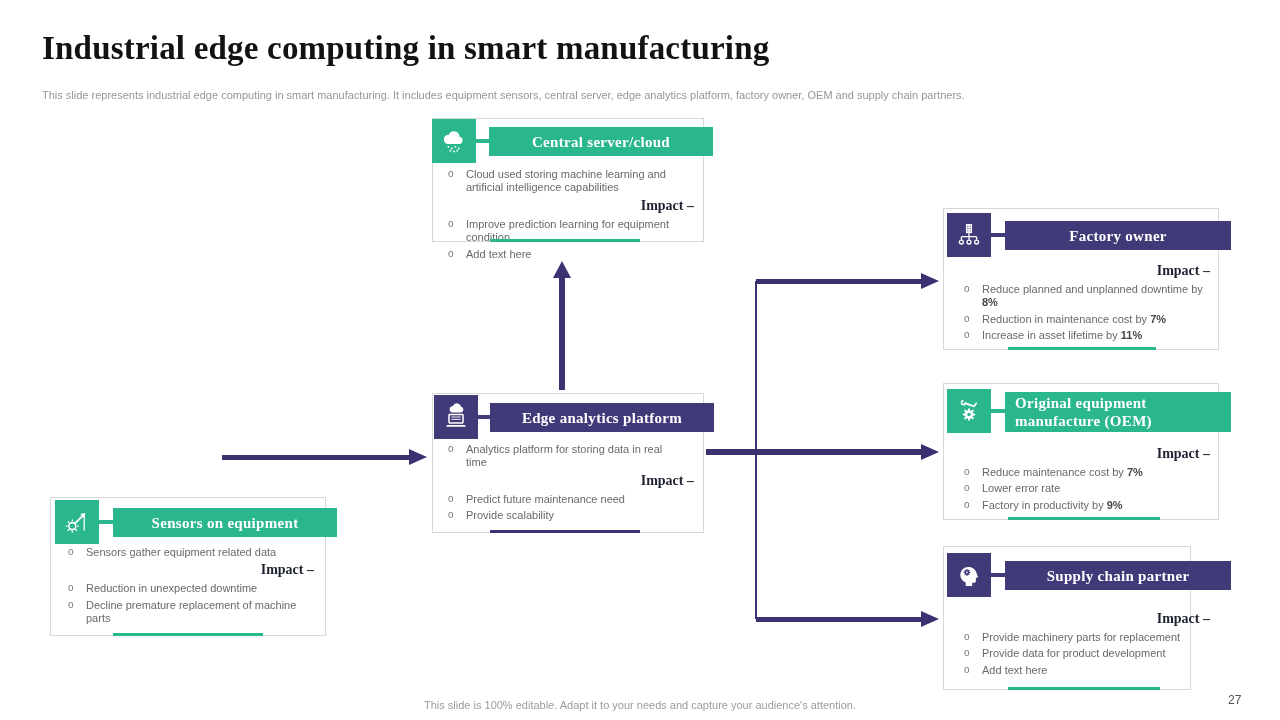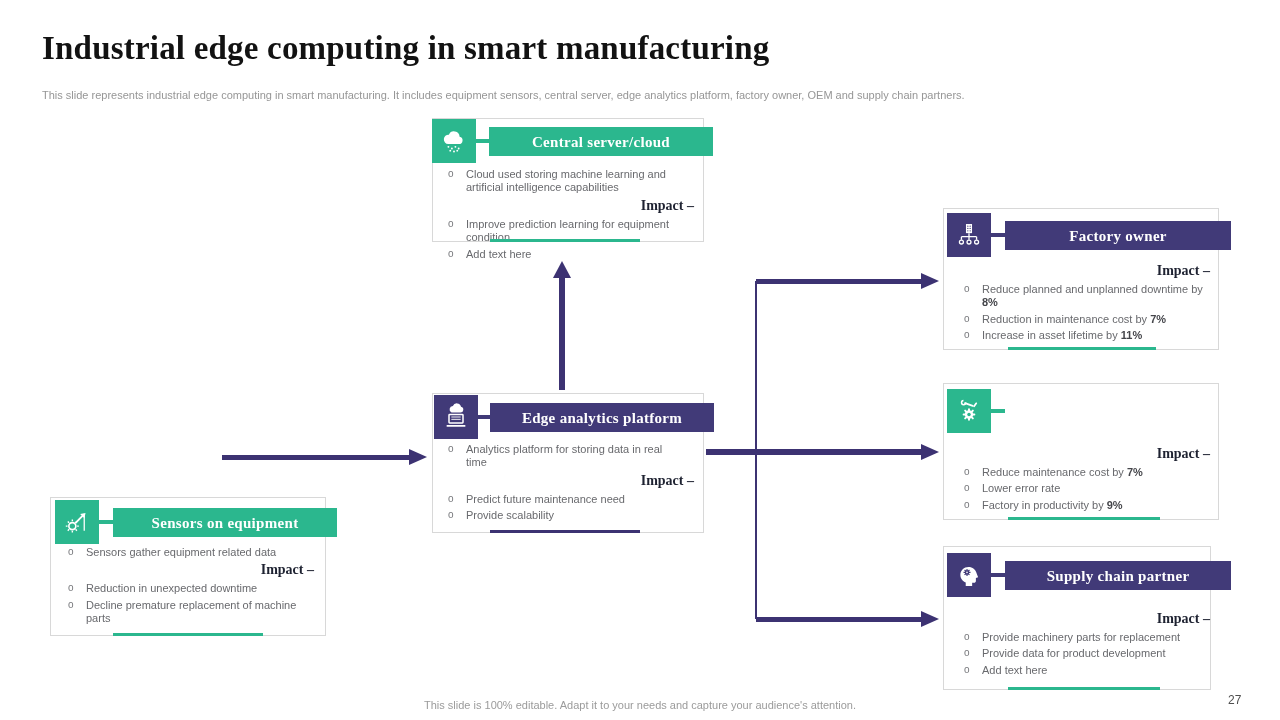--- a/index.html
+++ b/index.html
@@ -226,41 +226,44 @@
       <circle cx="12" cy="15" r="3.6" fill="#fff"></circle>
       <circle cx="12" cy="15" r="1.5" fill="var(--green)"></circle>
       <g stroke="#fff" stroke-width="1.5" stroke-linecap="round">
         <path d="M8.6 5.2l6.6 2.4"></path>
       </g>
       <circle cx="7.4" cy="4.8" r="1.8" fill="none" stroke="#fff" stroke-width="1.3" stroke-dasharray="7.5 3.8"></circle>
       <path d="M16.4 8l1.8-2.6" stroke="#fff" stroke-width="1.5" stroke-linecap="round"></path>
     </svg>
   </div>
   <div class="connector green-bg" style="left:48px;top:26px;width:14px;"></div>
+  <div class="band green-bg tall" style="left:62px;top:9px;width:226px;">
+    <span style="max-width:190px;display:inline-block;">Original equipment manufacture (OEM)</span>
+  </div>
   <div class="card-body" style="left:17px;top:60px;width:250px;">
     <div class="impact">Impact –</div>
     <ul class="blist">
       <li>
         <span class="blt">o</span>
         <span class="btxt"><span>Reduce maintenance cost by </span><b>7%</b></span>
       </li>
       <li>
         <span class="blt">o</span>
         <span class="btxt"><span>Lower error rate</span><b></b></span>
       </li>
       <li>
         <span class="blt">o</span>
         <span class="btxt"><span>Factory in productivity by </span><b>9%</b></span>
       </li>
     </ul>
   </div>
   <div class="uline green" style="left:65px;width:152px;"></div>
 </div>
 
-<div class="card" style="left:943px;top:546px;width:268px;height:144px;">
+<div class="card" style="left:943px;top:546px;width:248px;height:144px;">
   <div class="card-box"></div>
   <div class="icon-sq purple-bg" style="left:4px;top:7px;">
     <svg width="28" height="28" viewBox="0 0 24 24">
       <path fill="#fff" d="M9.2 21.5v-3.1c-2.7-1-4.6-3.5-4.6-6.4 0-3.8 3.1-6.8 7-6.8 3.4 0 6.2 2.3 6.9 5.4l1.3 3.4-1.9.6v2.5c0 .9-.7 1.6-1.6 1.6h-1.6v2.8Z"></path>
       <g stroke="var(--purple)" stroke-width="1">
           <path d="M10.3 6.8v6M7.3 9.8h6M8.2 7.7l4.2 4.2M12.4 7.7l-4.2 4.2"></path>
         </g>
       <circle cx="10.3" cy="9.8" r="1.9" fill="var(--purple)"></circle>
       <circle cx="10.3" cy="9.8" r="0.7" fill="#fff"></circle>
     </svg>

